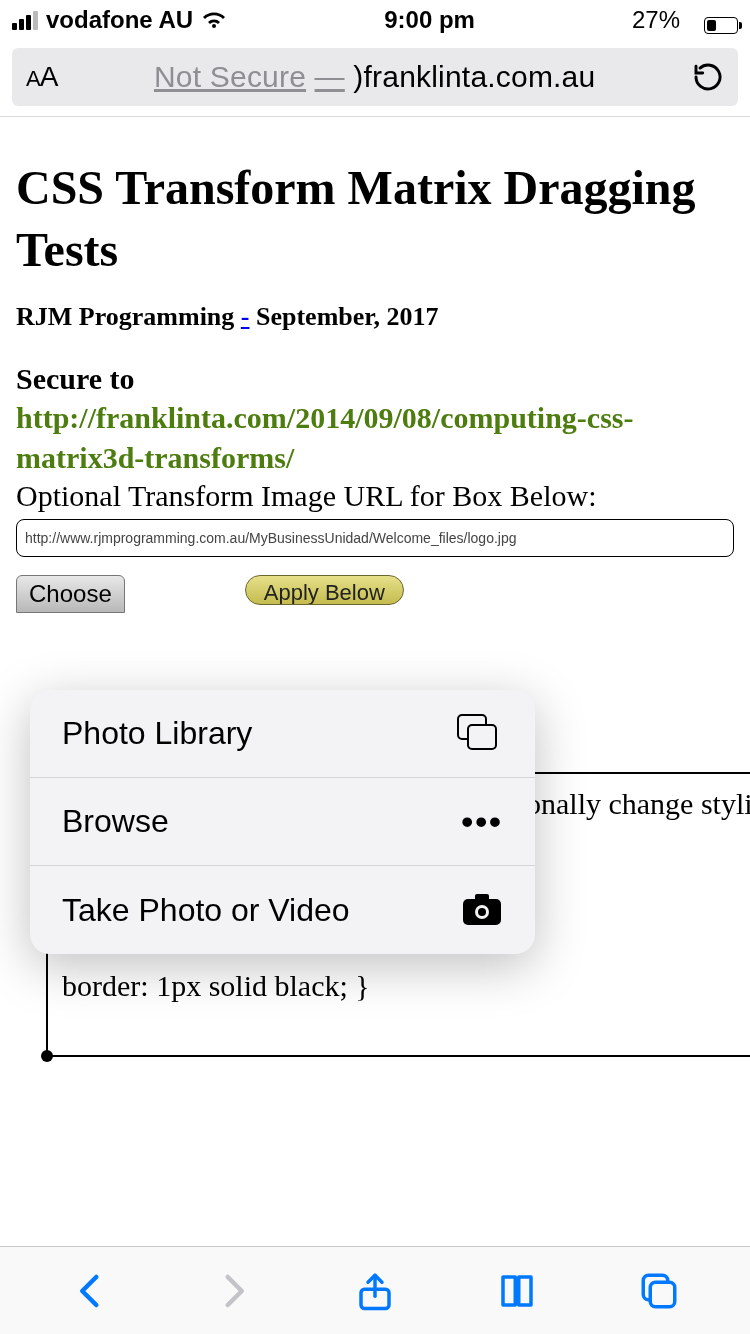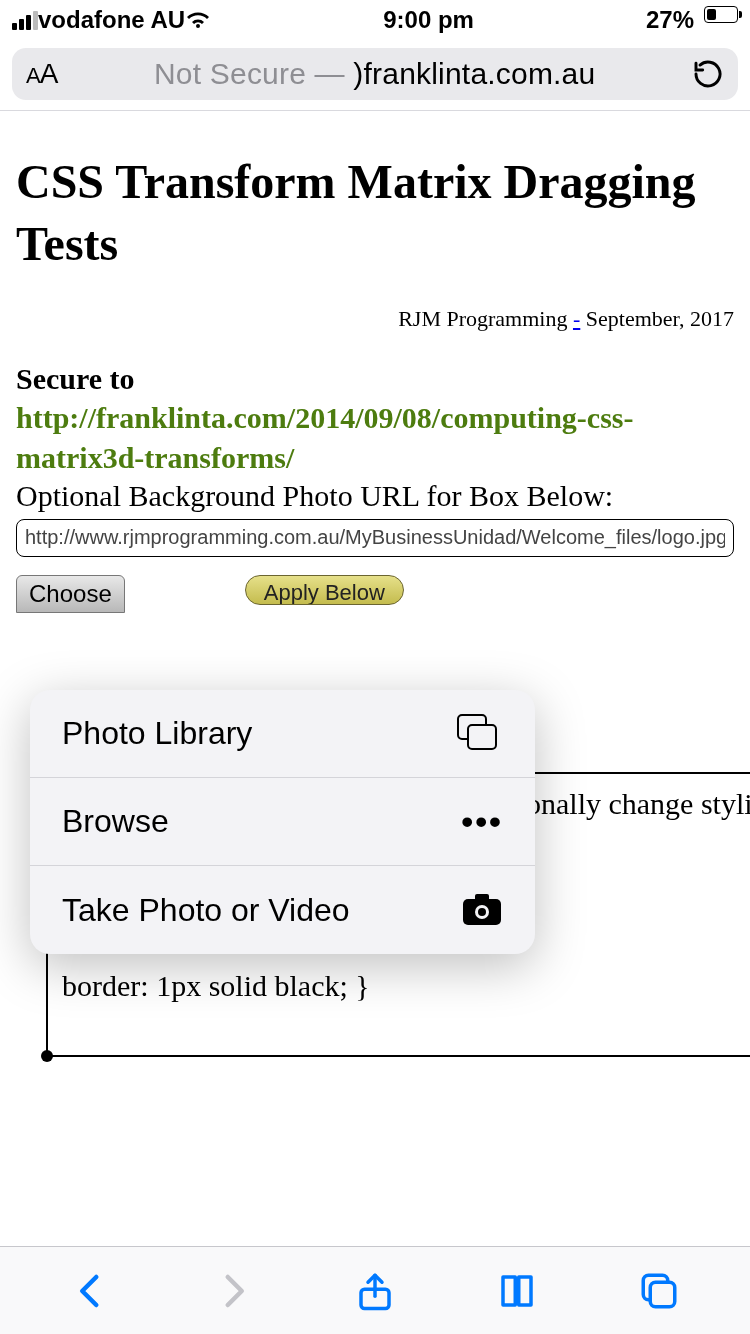--- a/index.html
+++ b/index.html
@@ -14,56 +14,56 @@
     
     .status-bar {
       height: 40px;
       display: flex;
       align-items: center;
       justify-content: space-between;
       padding: 0 12px;
       font-size: 24px;
       font-weight: 600;
     }
-    .status-left { display: flex; align-items: center; }
+    .status-left { display: flex; align-items: center; gap: 8px; }
     .signal-bars { display: flex; align-items: flex-end; gap: 2px; }
     .signal-bars span { width: 5px; background: #000; border-radius: 1px; }
     .signal-bars span:nth-child(1){height:7px}
     .signal-bars span:nth-child(2){height:11px}
     .signal-bars span:nth-child(3){height:15px}
     .signal-bars span:nth-child(4){height:19px;background:#bbb}
-    .status-right { display:flex; align-items:flex-start; gap:8px; font-size:24px; font-weight:700;}
+    .status-right { display:flex; align-items:flex-end; gap:22px; font-size:24px; font-weight:400;}
     .battery { width:34px; height:17px; border:1.8px solid #000; border-radius:4px; position:relative; margin-left:2px;}
     .battery::after { content:''; position:absolute; right:-5px; top:4px; width:3px; height:7px; background:#000; border-radius:0 2px 2px 0;}
     .battery-fill { position:absolute; left:2px; top:2px; bottom:2px; width:27%; background:#000; border-radius:2px;}
     
     .url-bar-container { padding: 8px 12px 0; }
     .url-bar {
-      background:#e9e9ec; border-radius:14px; height:52px;
+      background:#e9e9ec; border-radius:6px; height:58px;
       display:flex; align-items:center; padding:0 14px; gap:14px;
       font-size:30px; color:#7a7a7f;
     }
     .aa-button { color:#000; font-weight:500; font-size:28px; letter-spacing:-1px;}
     .aa-button .smallA{font-size:22px;}
     .url-text { flex:1; white-space:nowrap; overflow:hidden; text-align:center; letter-spacing:0.2px;}
-    .not-secure { color:#8e8e93;}
+    .not-secure { color:#8e8e93;text-decoration:underline;}
     .domain-text { color:#000; }
     .reload-icon { width:32px; height:32px; }
     .hr-sep { height:1px; background:#d9d9de; margin-top:10px;}
     
     .content { padding: 40px 16px 0; font-family: "Times New Roman", Times, serif; color:#000; }
-    .page-title { font-size:48px; font-weight:bold; line-height:1.3; margin-bottom:30px;}
-    .subhead { font-size:22px; font-weight:normal; margin-bottom:30px;text-align:right;}
+    .page-title { font-size:48px; font-weight:bold; line-height:1.3; margin-bottom:20px;}
+    .subhead { font-size:26px; font-weight:bold; margin-bottom:30px;}
     .dash-link { color:#0000ee; text-decoration:underline;}
     .thanks-label { font-size:30px; font-weight:bold; margin-bottom:2px;}
     .ext-link { color:#4d7c0f; font-size:30px; font-weight:bold; line-height:1.35; display:inline-block; }
     .form-label { font-size:30px; margin-bottom:6px;}
     .url-input {
       width:100%; height:38px; border:1.5px solid #000; border-radius:8px;
-      font-size:20px; padding:0 8px; font-family:Arial, sans-serif; color:#444;
+      font-size:14px; padding:0 8px; font-family:Arial, sans-serif; color:#444;
       margin-bottom:18px;
     }
     .btn-row { display:flex; align-items:flex-start; gap:120px;}
     .choose-btn {
       background:linear-gradient(#e8e8e8,#b8b8b8); border:1px solid #777;
       border-radius:6px 6px 0 0; padding:4px 12px; font-size:24px;
       font-family:Arial, sans-serif;
     }
     .apply-below-btn {
       background:linear-gradient(#e6e08a,#c4bc4e);
@@ -149,21 +149,21 @@
 
 <div class="content">
   <h1 class="page-title">CSS Transform Matrix Dragging Tests</h1>
   <div class="subhead">
     <span>RJM Programming</span>
     <a class="dash-link">-</a>
     <span>September, 2017</span>
   </div>
   <div class="thanks-label">Secure to</div>
   <a class="ext-link">http://franklinta.com/2014/09/08/computing-css-matrix3d-transforms/</a>
-  <div class="form-label">Optional Background Photo URL for Box Below:</div>
+  <div class="form-label">Optional Transform Image URL for Box Below:</div>
   <input class="url-input" value="http://www.rjmprogramming.com.au/MyBusinessUnidad/Welcome_files/logo.jpg" style="">
   <div class="btn-row">
     <button class="choose-btn">Choose</button>
     <button class="apply-below-btn">Apply Below</button>
   </div>
 </div>
 
 <div class="box-line-h"></div>
 <div class="box-line-v"></div>
 <div class="box-line-h2"></div>

